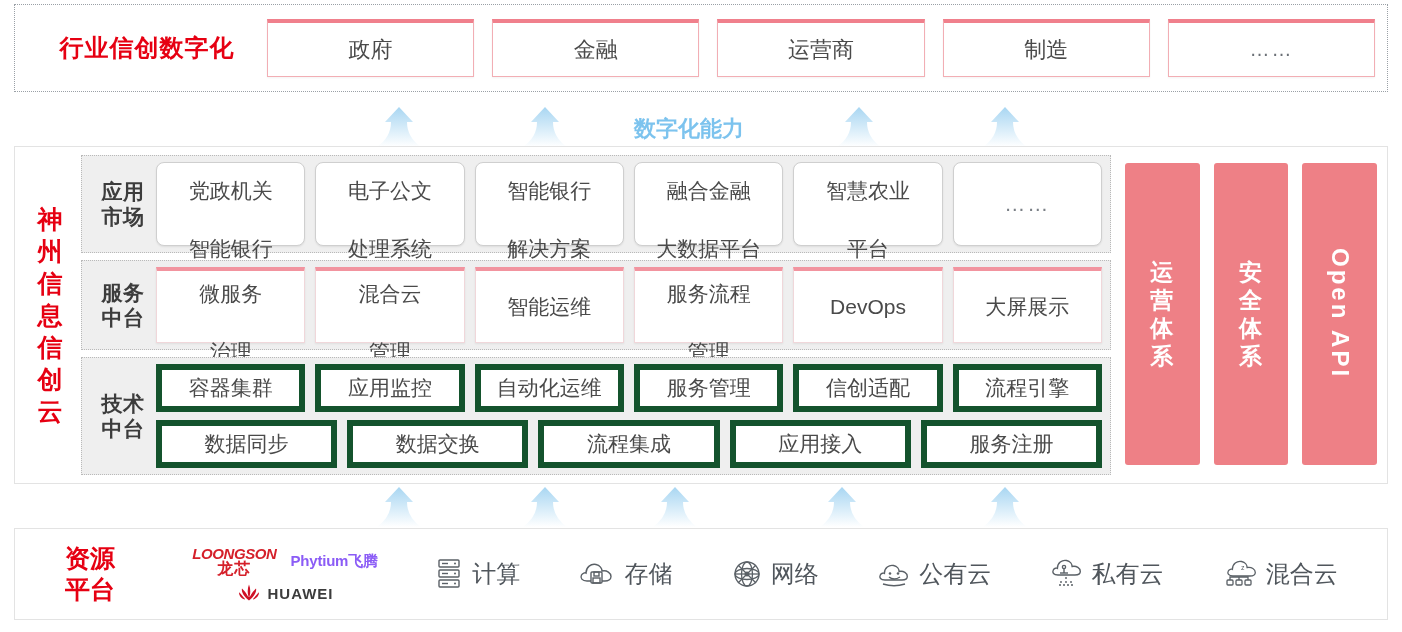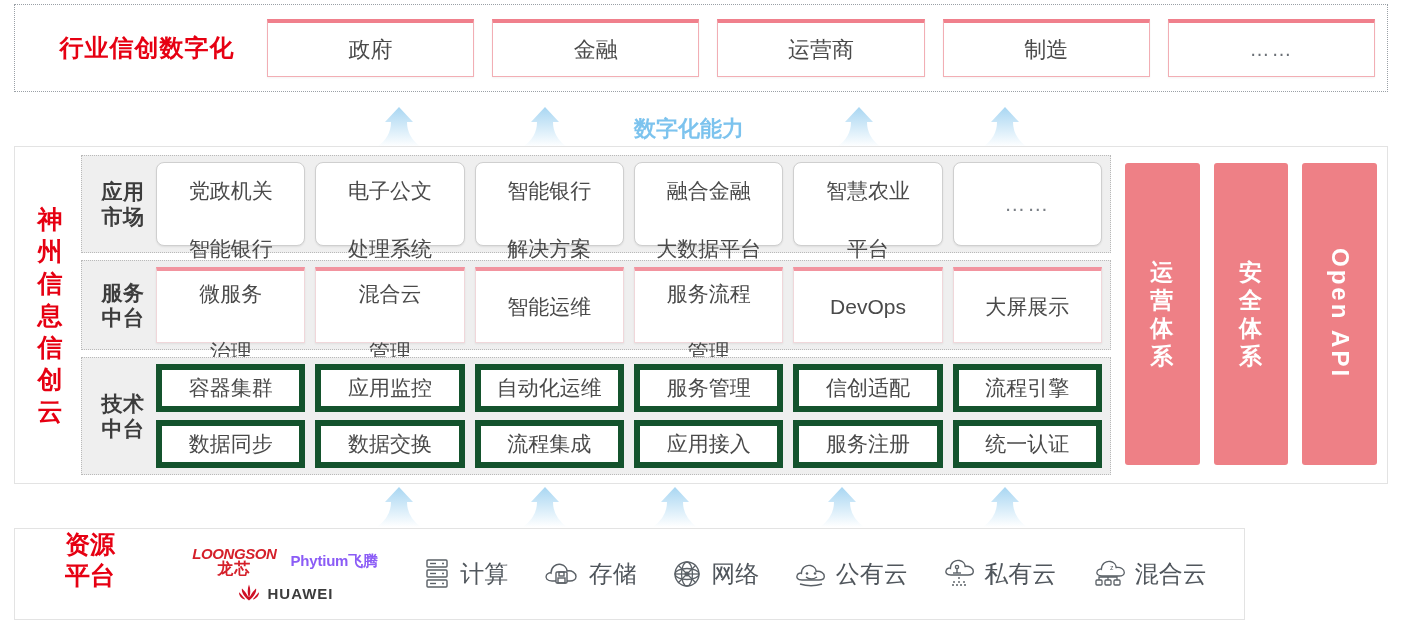--- a/index.html
+++ b/index.html
@@ -201,24 +201,25 @@
     letter-spacing: 3px;
     writing-mode: vertical-rl;
     text-orientation: mixed;
     white-space: nowrap;
   }
 
   
   .resource-panel {
     position: absolute;
     left: 14px; top: 528px;
-    width: 1231px; height: 92px;
+    width: 1374px; height: 92px;
     border: 1px solid #e3e3e3;
     background: #fff;
     display: flex;
+    align-items: center;
   }
   .resource-title {
     flex: 0 0 150px;
     text-align: center;
     color: #e60012;
     font-size: 25px;
     font-weight: bold;
     line-height: 1.25;
   }
   .resource-title span { display: block; }
@@ -401,21 +402,20 @@
             <div class="cell plain">服务管理</div>
             <div class="cell plain">信创适配</div>
             <div class="cell plain">流程引擎</div>
           </div>
           <div class="cell-row">
             <div class="cell plain">数据同步</div>
             <div class="cell plain">数据交换</div>
             <div class="cell plain">流程集成</div>
             <div class="cell plain">应用接入</div>
             <div class="cell plain">服务注册</div>
-            <div class="cell plain">统一认证</div>
           </div>
         </div>
       </div>
     </div>
 
     <div class="pillars">
       <div class="pillar">
         <div class="pillar-cn">
           <span>运</span>
           <span>营</span>

